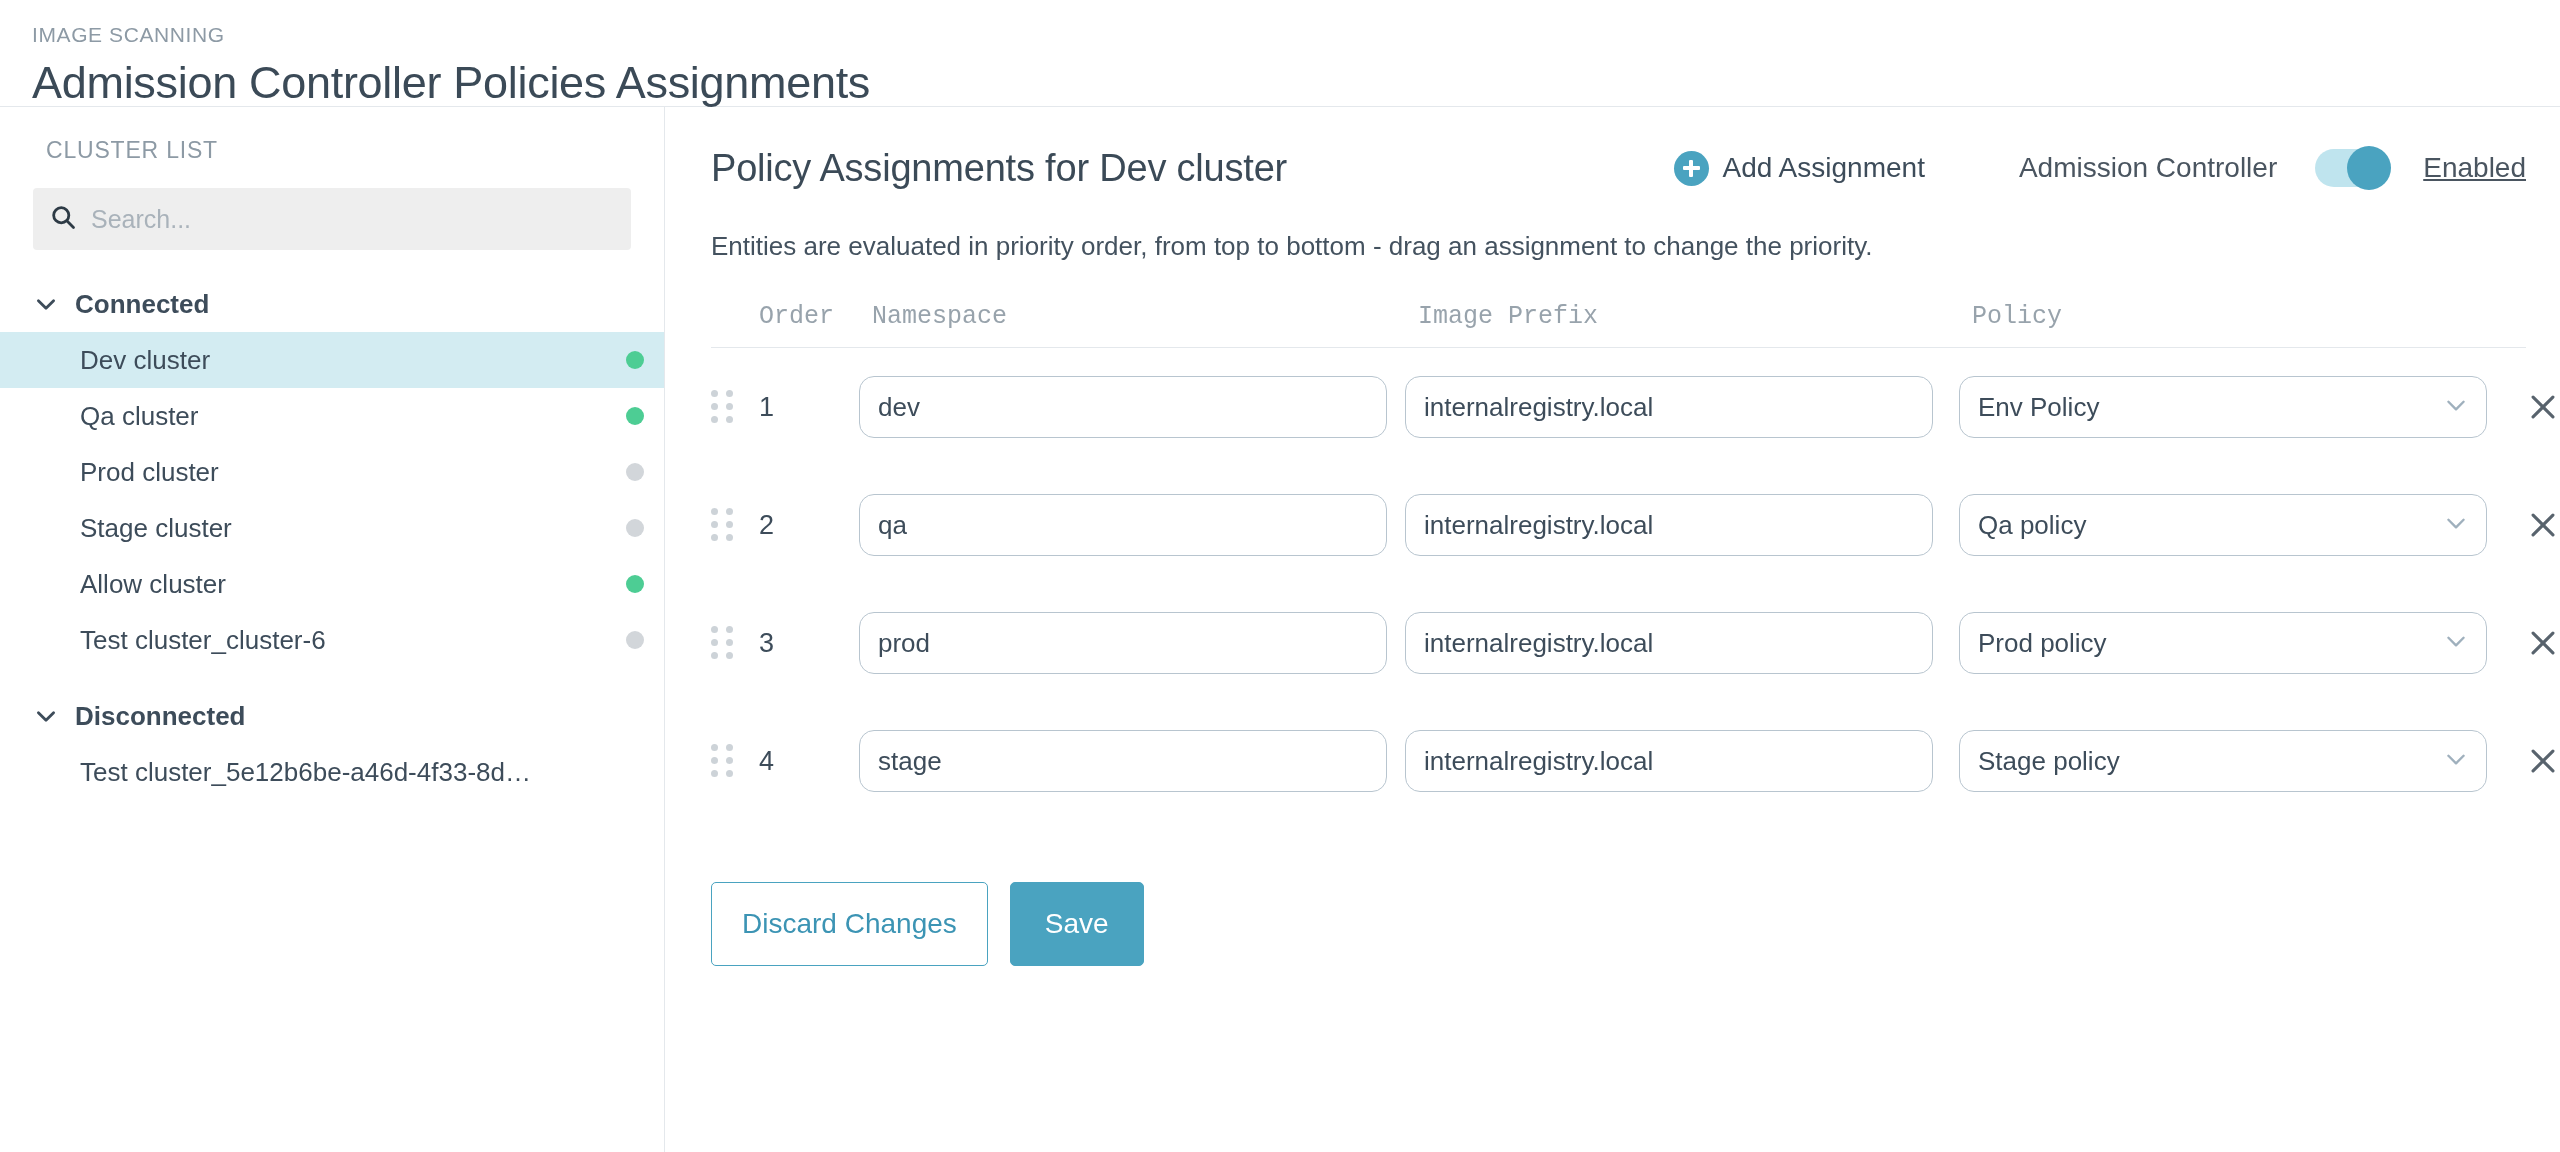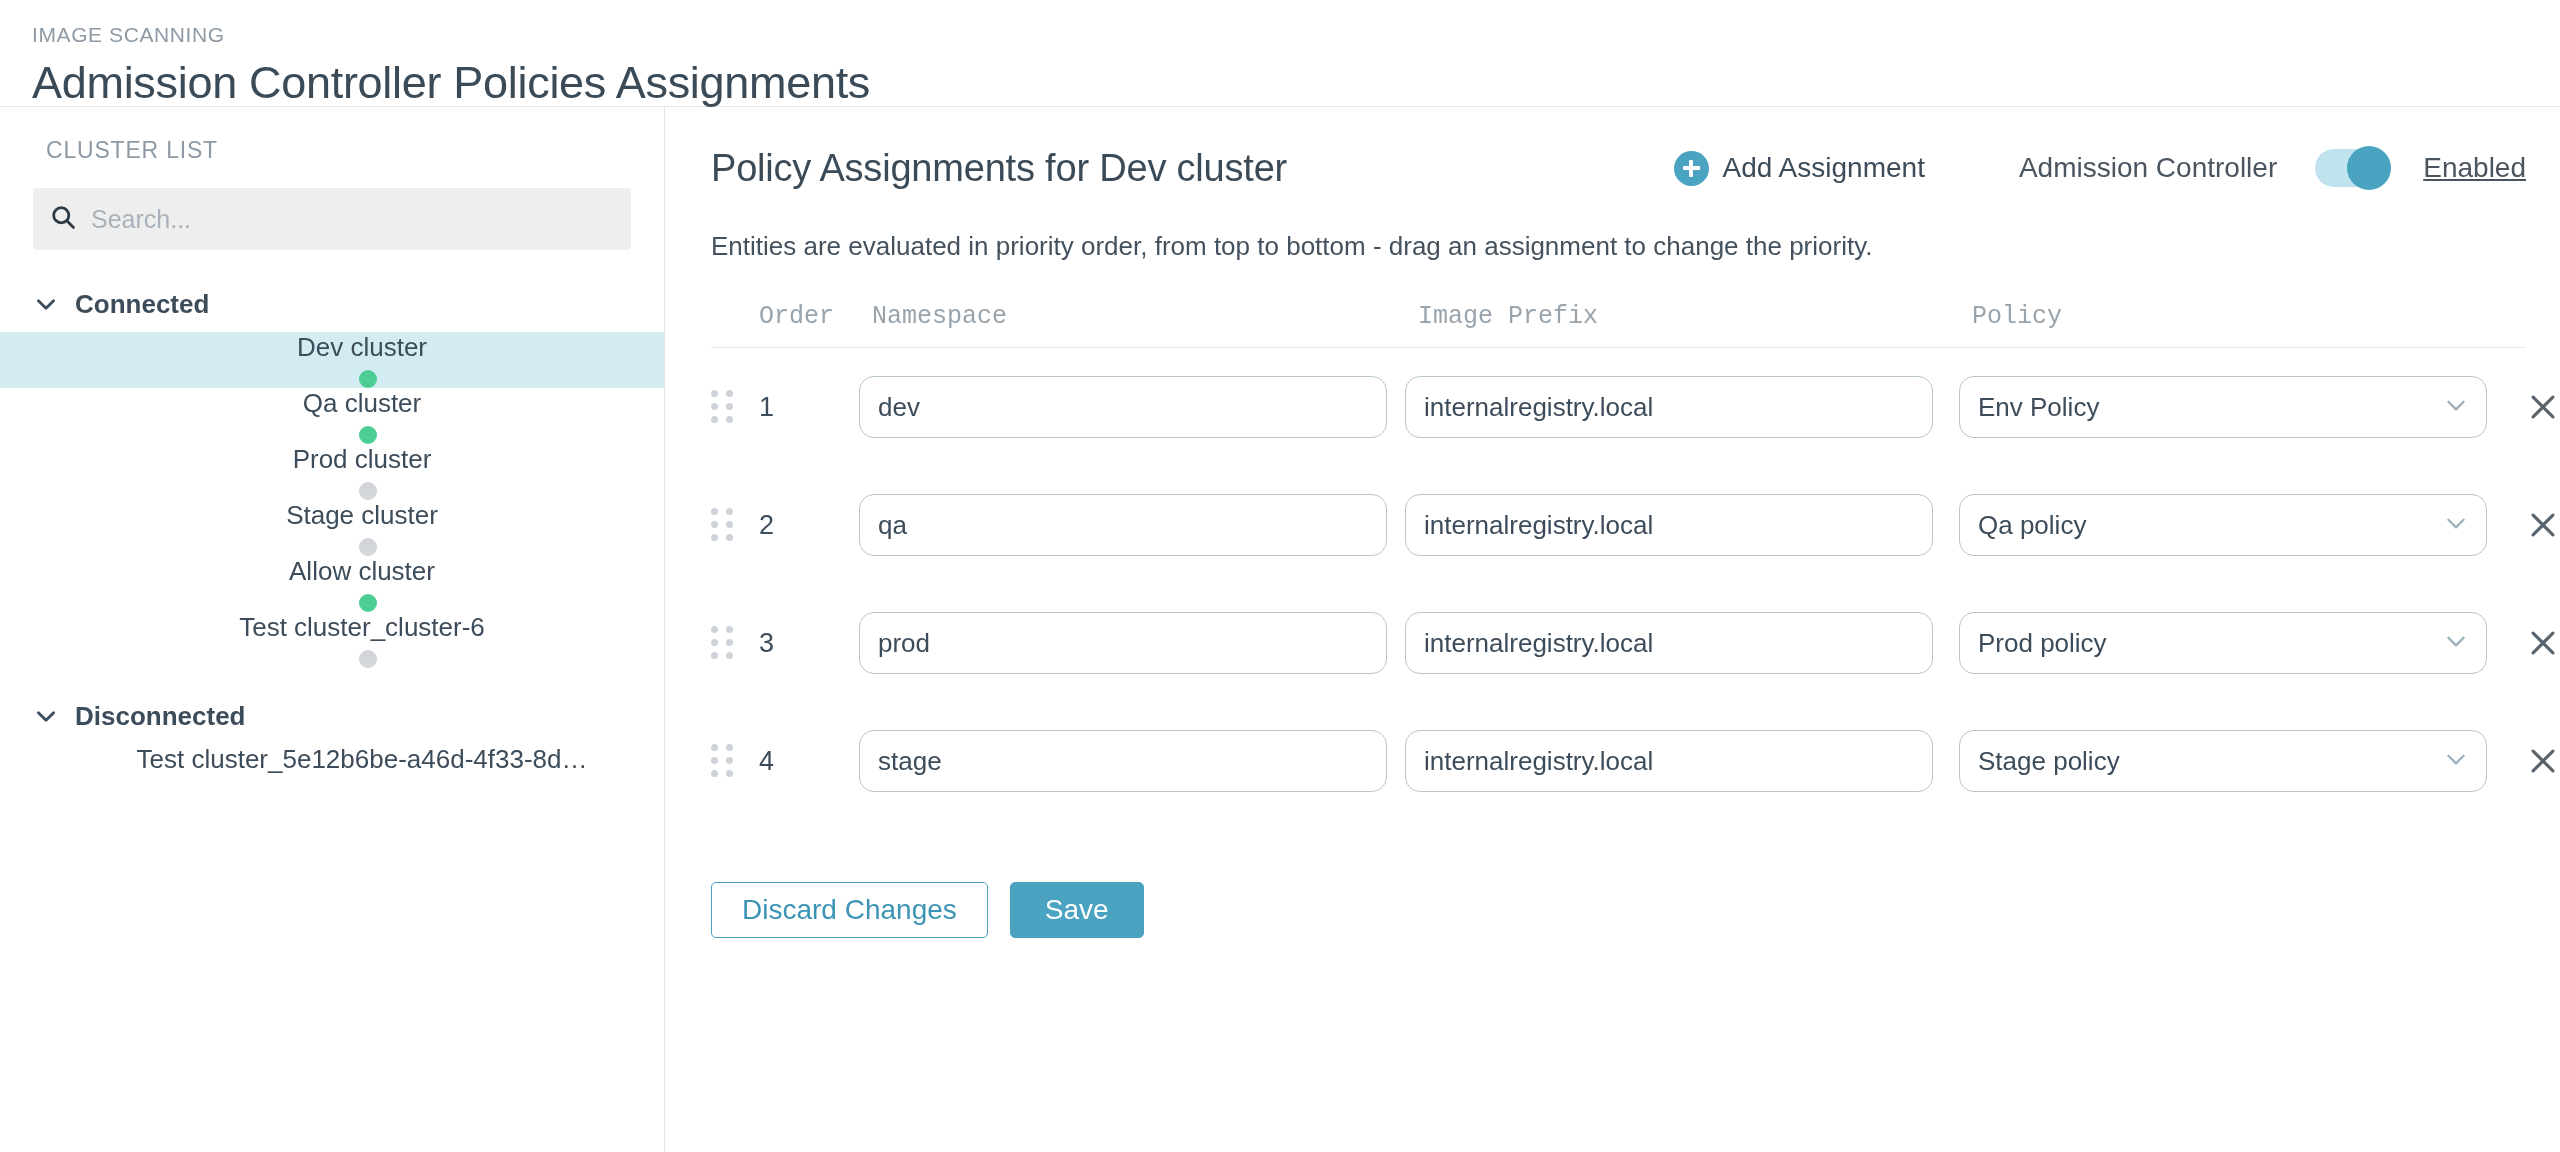--- a/index.html
+++ b/index.html
@@ -94,21 +94,20 @@
     color: #3d4c5a;
     margin-left: 16px;
   }
   .cluster-list { margin-top: 6px; }
   .cluster-item {
     height: 56px;
     display: flex;
     align-items: center;
     padding: 0 20px 0 80px;
     cursor: pointer;
-    flex-direction: column;
   }
   .cluster-item.selected { background: #d3ecf2; }
   .cluster-name {
     font-size: 26px;
     color: #3d4c5a;
     flex: 1 1 auto;
     white-space: nowrap;
     overflow: hidden;
     text-overflow: ellipsis;
   }
@@ -234,21 +233,21 @@
   }
   .default-label {
     font-size: 26px; color: #3d4c5a; line-height: 1.35;
     text-align: left; max-width: 330px; margin-right: 30px;
   }
   .default-select-wrap { width: 310px; position: relative; }
 
   .actions { display: flex; align-items: center; margin-top: 62px; }
   .btn {
     font-family: "Liberation Sans", sans-serif;
-    font-size: 28px; height: 56px; border-radius: 5px; cursor: pointer;
+    font-size: 28px; height: 84px; border-radius: 5px; cursor: pointer;
   }
   .btn-secondary {
     background: #fff; border: 1px solid #4aa3c0; color: #3c94b4;
     padding: 0 30px;
   }
   .btn-primary {
     background: #4aa3c0; border: 1px solid #4aa3c0; color: #fff;
     padding: 0 34px; margin-left: 22px;
   }
 </style>

